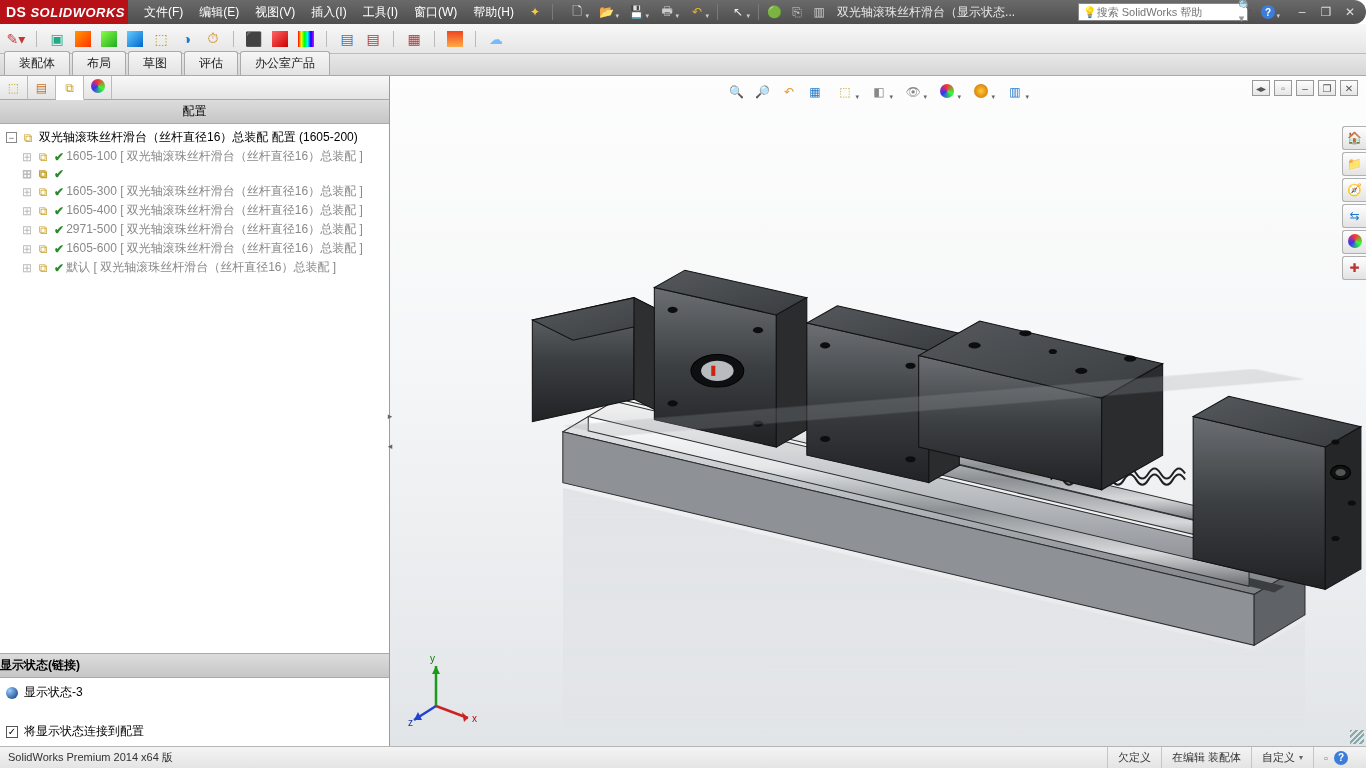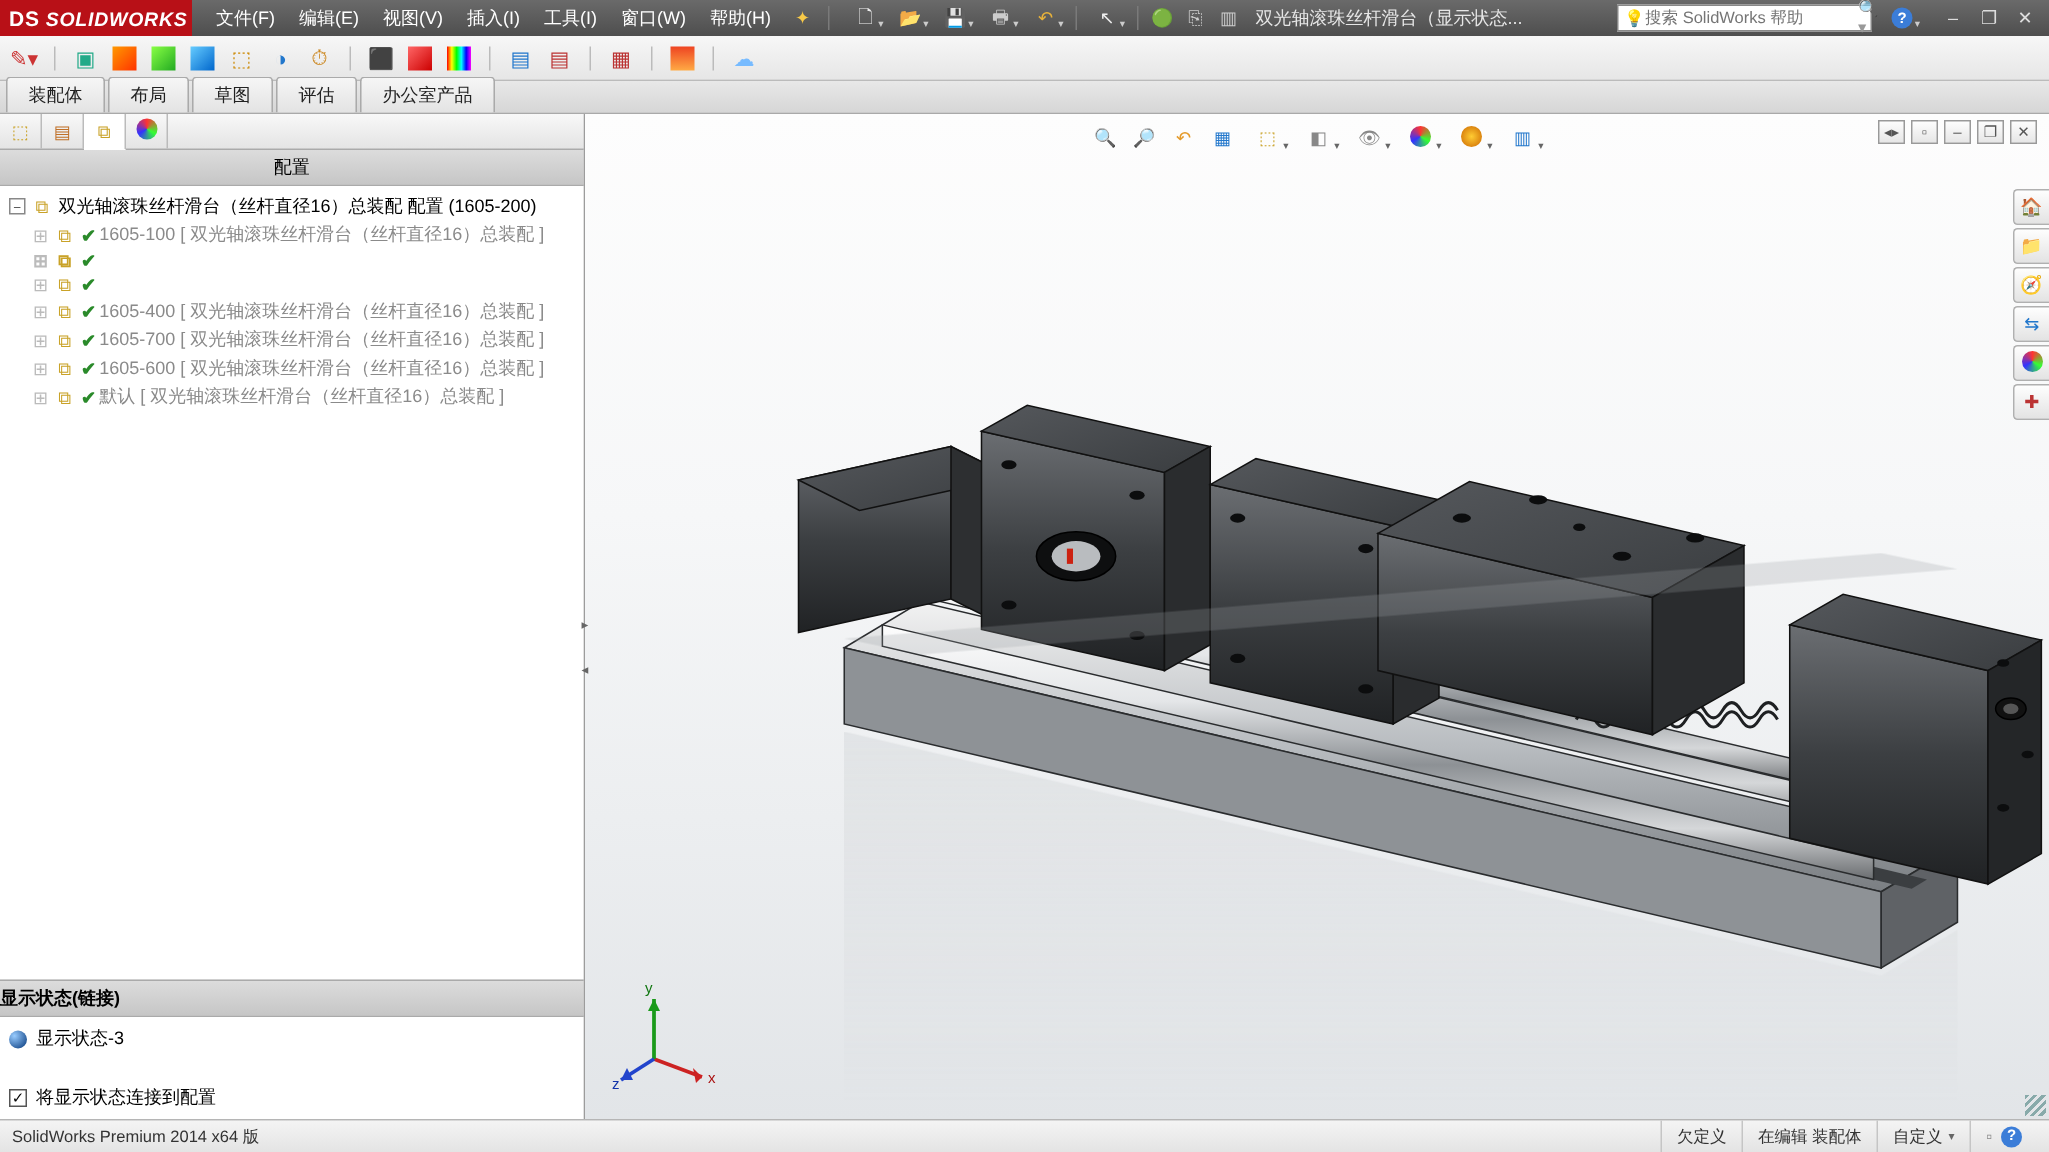--- a/index.html
+++ b/index.html
@@ -1,19 +1,19 @@
 <!DOCTYPE html>
 <html><head>
 <meta charset="utf-8">
 <style>
 * { margin: 0; padding: 0; box-sizing: border-box; font-family: "Microsoft YaHei", Arial, sans-serif; user-select: none; }
 body { width: 1366px; height: 768px; overflow: hidden; background: #fff; font-size: 12px; }
 
 
-.titlebar { height: 24px; background: linear-gradient(#6a6a6a,#4e4e4e); display: flex; align-items: center; color: #fff; }
+.titlebar { height: 24px; background: linear-gradient(#6a6a6a,#4e4e4e); display: flex; align-items: center; color: #fff; border-radius: 12px; }
 .logo { width: 128px; height: 24px; background:#b81017; display:flex; align-items:center; padding-left:6px; font-weight:bold; font-style:italic; font-size:13px; letter-spacing:0.5px; }
 .logo .ds { color:#fff; font-style:normal; font-weight:900; margin-right:4px; font-size:14px;}
 .menubar { display:flex; gap:0; margin-left:8px; }
 .menubar div { padding: 0 8px; line-height:24px; cursor:default; }
 .tb-sep { width:1px; height:16px; background:#7a7a7a; margin:0 4px;}
 .tb-icons { display:flex; align-items:center; gap:2px; margin-left:6px;}
 .tb-btn { width:20px; height:18px; display:flex; align-items:center; justify-content:center; border-radius:2px; }
 .tb-btn.withdrop { width:28px; position:relative;}
 .tb-btn.withdrop::after{content:"▾"; font-size:7px; color:#ccc; position:absolute; right:2px; bottom:1px;}
 .doc-title { margin-left:8px; color:#e6e6e6; white-space:nowrap; overflow:hidden; max-width:180px;}
@@ -233,32 +233,33 @@
           </div>
           <div class="tree-row child active-cfg">
             <span class="dash">⊞</span>
             <span class="cfgico" style="color:#c9a227;">⧉</span>
             <span class="chk">✔</span>
           </div>
           <div class="tree-row child">
             <span class="dash">⊞</span>
             <span class="cfgico" style="color:#c9a227;">⧉</span>
             <span class="chk">✔</span>
+            <span>1605-300 [ 双光轴滚珠丝杆滑台（丝杆直径16）总装配 ]</span>
           </div>
           <div class="tree-row child">
             <span class="dash">⊞</span>
             <span class="cfgico" style="color:#c9a227;">⧉</span>
             <span class="chk">✔</span>
             <span>1605-400 [ 双光轴滚珠丝杆滑台（丝杆直径16）总装配 ]</span>
           </div>
           <div class="tree-row child">
             <span class="dash">⊞</span>
             <span class="cfgico" style="color:#c9a227;">⧉</span>
             <span class="chk">✔</span>
-            <span>1605-700 [ 双光轴滚珠丝杆滑台（丝杆直径16）总装配 ]</span>
+            <span>2971-500 [ 双光轴滚珠丝杆滑台（丝杆直径16）总装配 ]</span>
           </div>
           <div class="tree-row child">
             <span class="dash">⊞</span>
             <span class="cfgico" style="color:#c9a227;">⧉</span>
             <span class="chk">✔</span>
             <span>1605-600 [ 双光轴滚珠丝杆滑台（丝杆直径16）总装配 ]</span>
           </div>
           <div class="tree-row child">
             <span class="dash">⊞</span>
             <span class="cfgico" style="color:#c9a227;">⧉</span>

